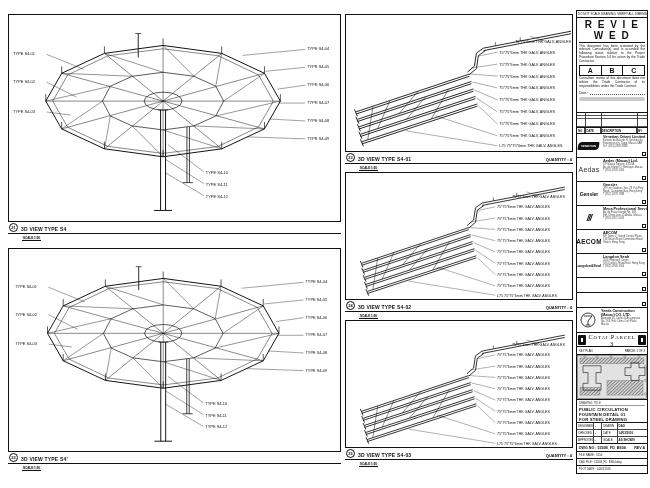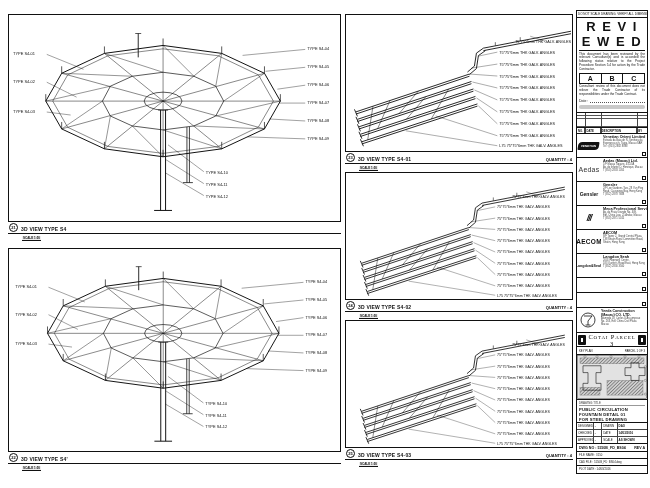--- a/index.html
+++ b/index.html
@@ -19,21 +19,21 @@
   .tagtext { font-size:4px; fill:#111; stroke:none; }
   .annot { font-size:3.8px; fill:#111; stroke:none; }
 
   
   #titleblock { position:absolute; left:576px; top:10px; width:72px; border:1px solid #111; background:#fff; display:flex; flex-direction:column; }
   .tb-sec { border-bottom:1px solid #111; position:relative; overflow:hidden; background:#fff; }
 
   #tb-note { height:7px; font-size:3px; line-height:7px; white-space:nowrap; overflow:hidden; padding:0 1px; background:#fff; }
 
   #reviewed { height:95px; padding:1px 2px; }
-  #reviewed .rtitle { font-size:13px; font-weight:bold; letter-spacing:1.5px; text-align:center; border-bottom:1px solid #111; padding-bottom:1px; }
+  #reviewed .rtitle { font-size:10px; font-weight:bold; letter-spacing:1.5px; text-align:center; border-bottom:1px solid #111; padding-bottom:1px; }
   #reviewed p { font-size:3.2px; line-height:3.8px; text-align:justify; margin:1.5px 0; }
   .abc { display:flex; border:1px solid #111; height:11px; }
   .abc > div { flex:1; text-align:center; font-size:7px; font-weight:bold; line-height:10px; border-right:1px solid #111; }
   .abc > div:last-child { border-right:none; }
   .daterow { display:flex; align-items:flex-end; gap:2px; font-size:3.5px; margin-top:2px; }
   .dateline { flex:1; border-bottom:1px dotted #555; height:4px; }
   .datebar { height:4px; background:#c9c9c9; border-radius:2px; margin-top:2px; }
 
   #revtable { height:21px; }
   #revtable .grid { position:absolute; inset:0 0 6px 0;

